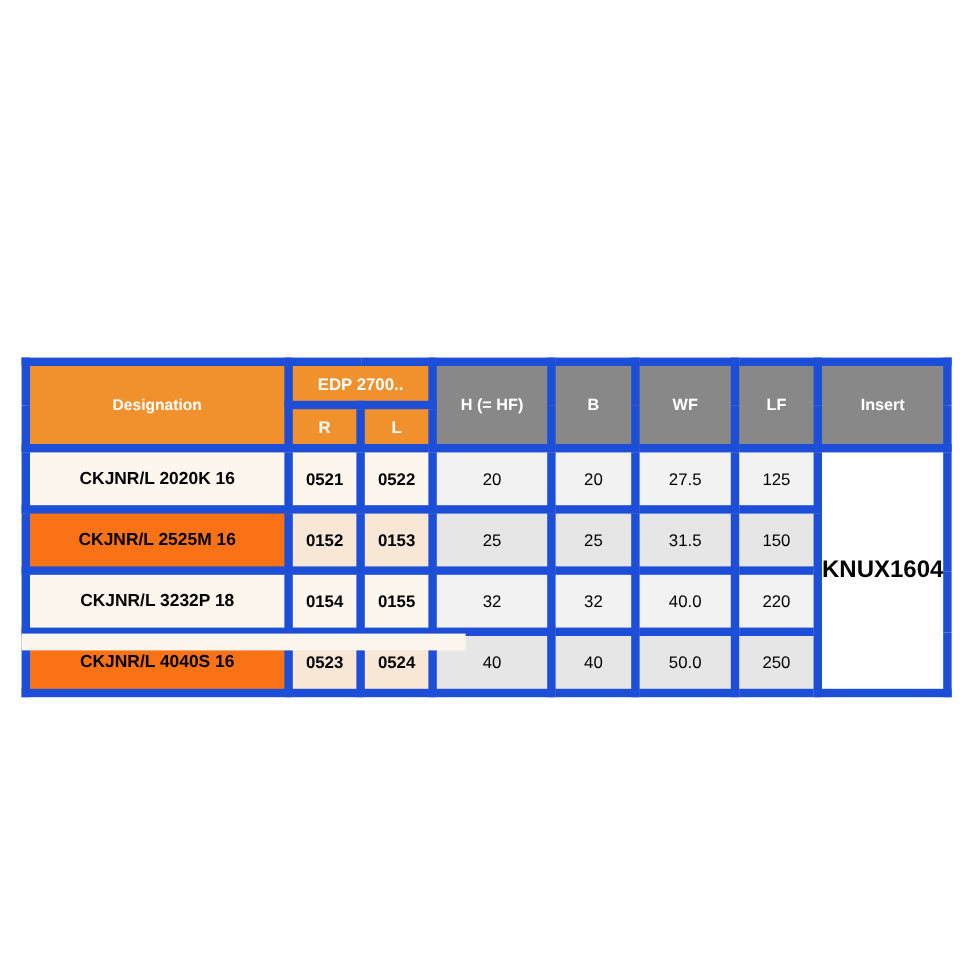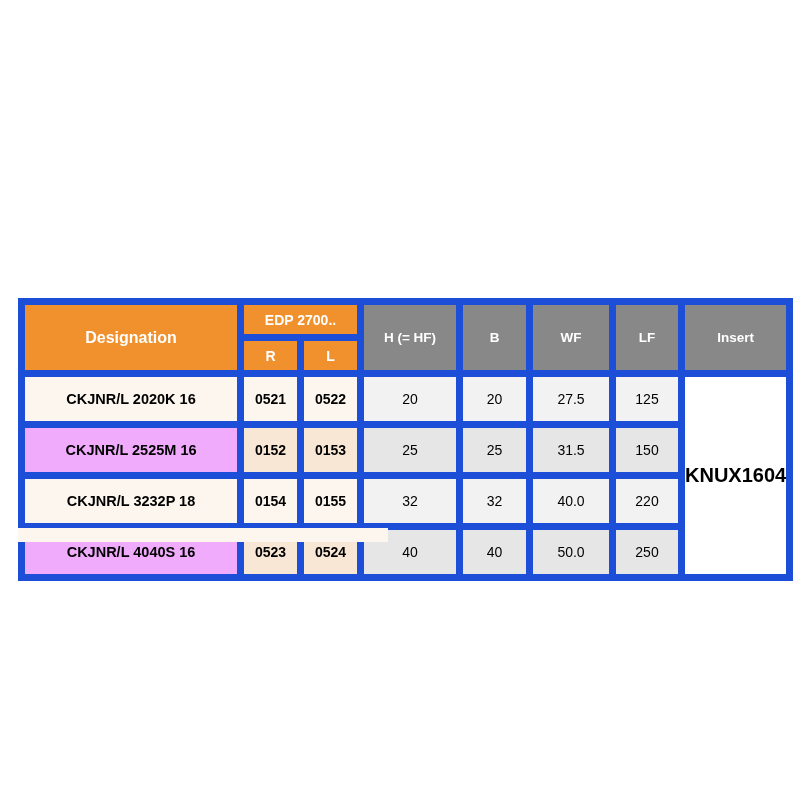--- a/index.html
+++ b/index.html
@@ -79,21 +79,21 @@
     border: 7px solid #1d4ed8;
     padding: 0;
     text-align: center;
     vertical-align: middle;
   }
 
   
   th.h-orange {
     background: #f0912d;
     color: #ffffff;
-    font-size: 16px;
+    font-size: 13px;
     font-weight: bold;
     height: 58px;
   }
   th.h-orange.desig { width: 212px; }
   th.h-edp-group {
     background: #f0912d;
     color: #ffffff;
     font-size: 14px;
     font-weight: bold;
     height: 29px;
@@ -121,21 +121,21 @@
 
   
   td.desig {
     background: #fdf6ee;
     color: #000;
     font-size: 14.5px;
     font-weight: bold;
     height: 44px;
     text-align: center;
   }
-  td.desig.alt { background: #f0abfc; }
+  td.desig.alt { background: #f97316; }
 
   td.edp {
     background: #fdf6ee;
     color: #000;
     font-size: 14px;
     font-weight: bold;
     height: 44px;
   }
   td.edp.alt { background: #f7e7d4; }
 

